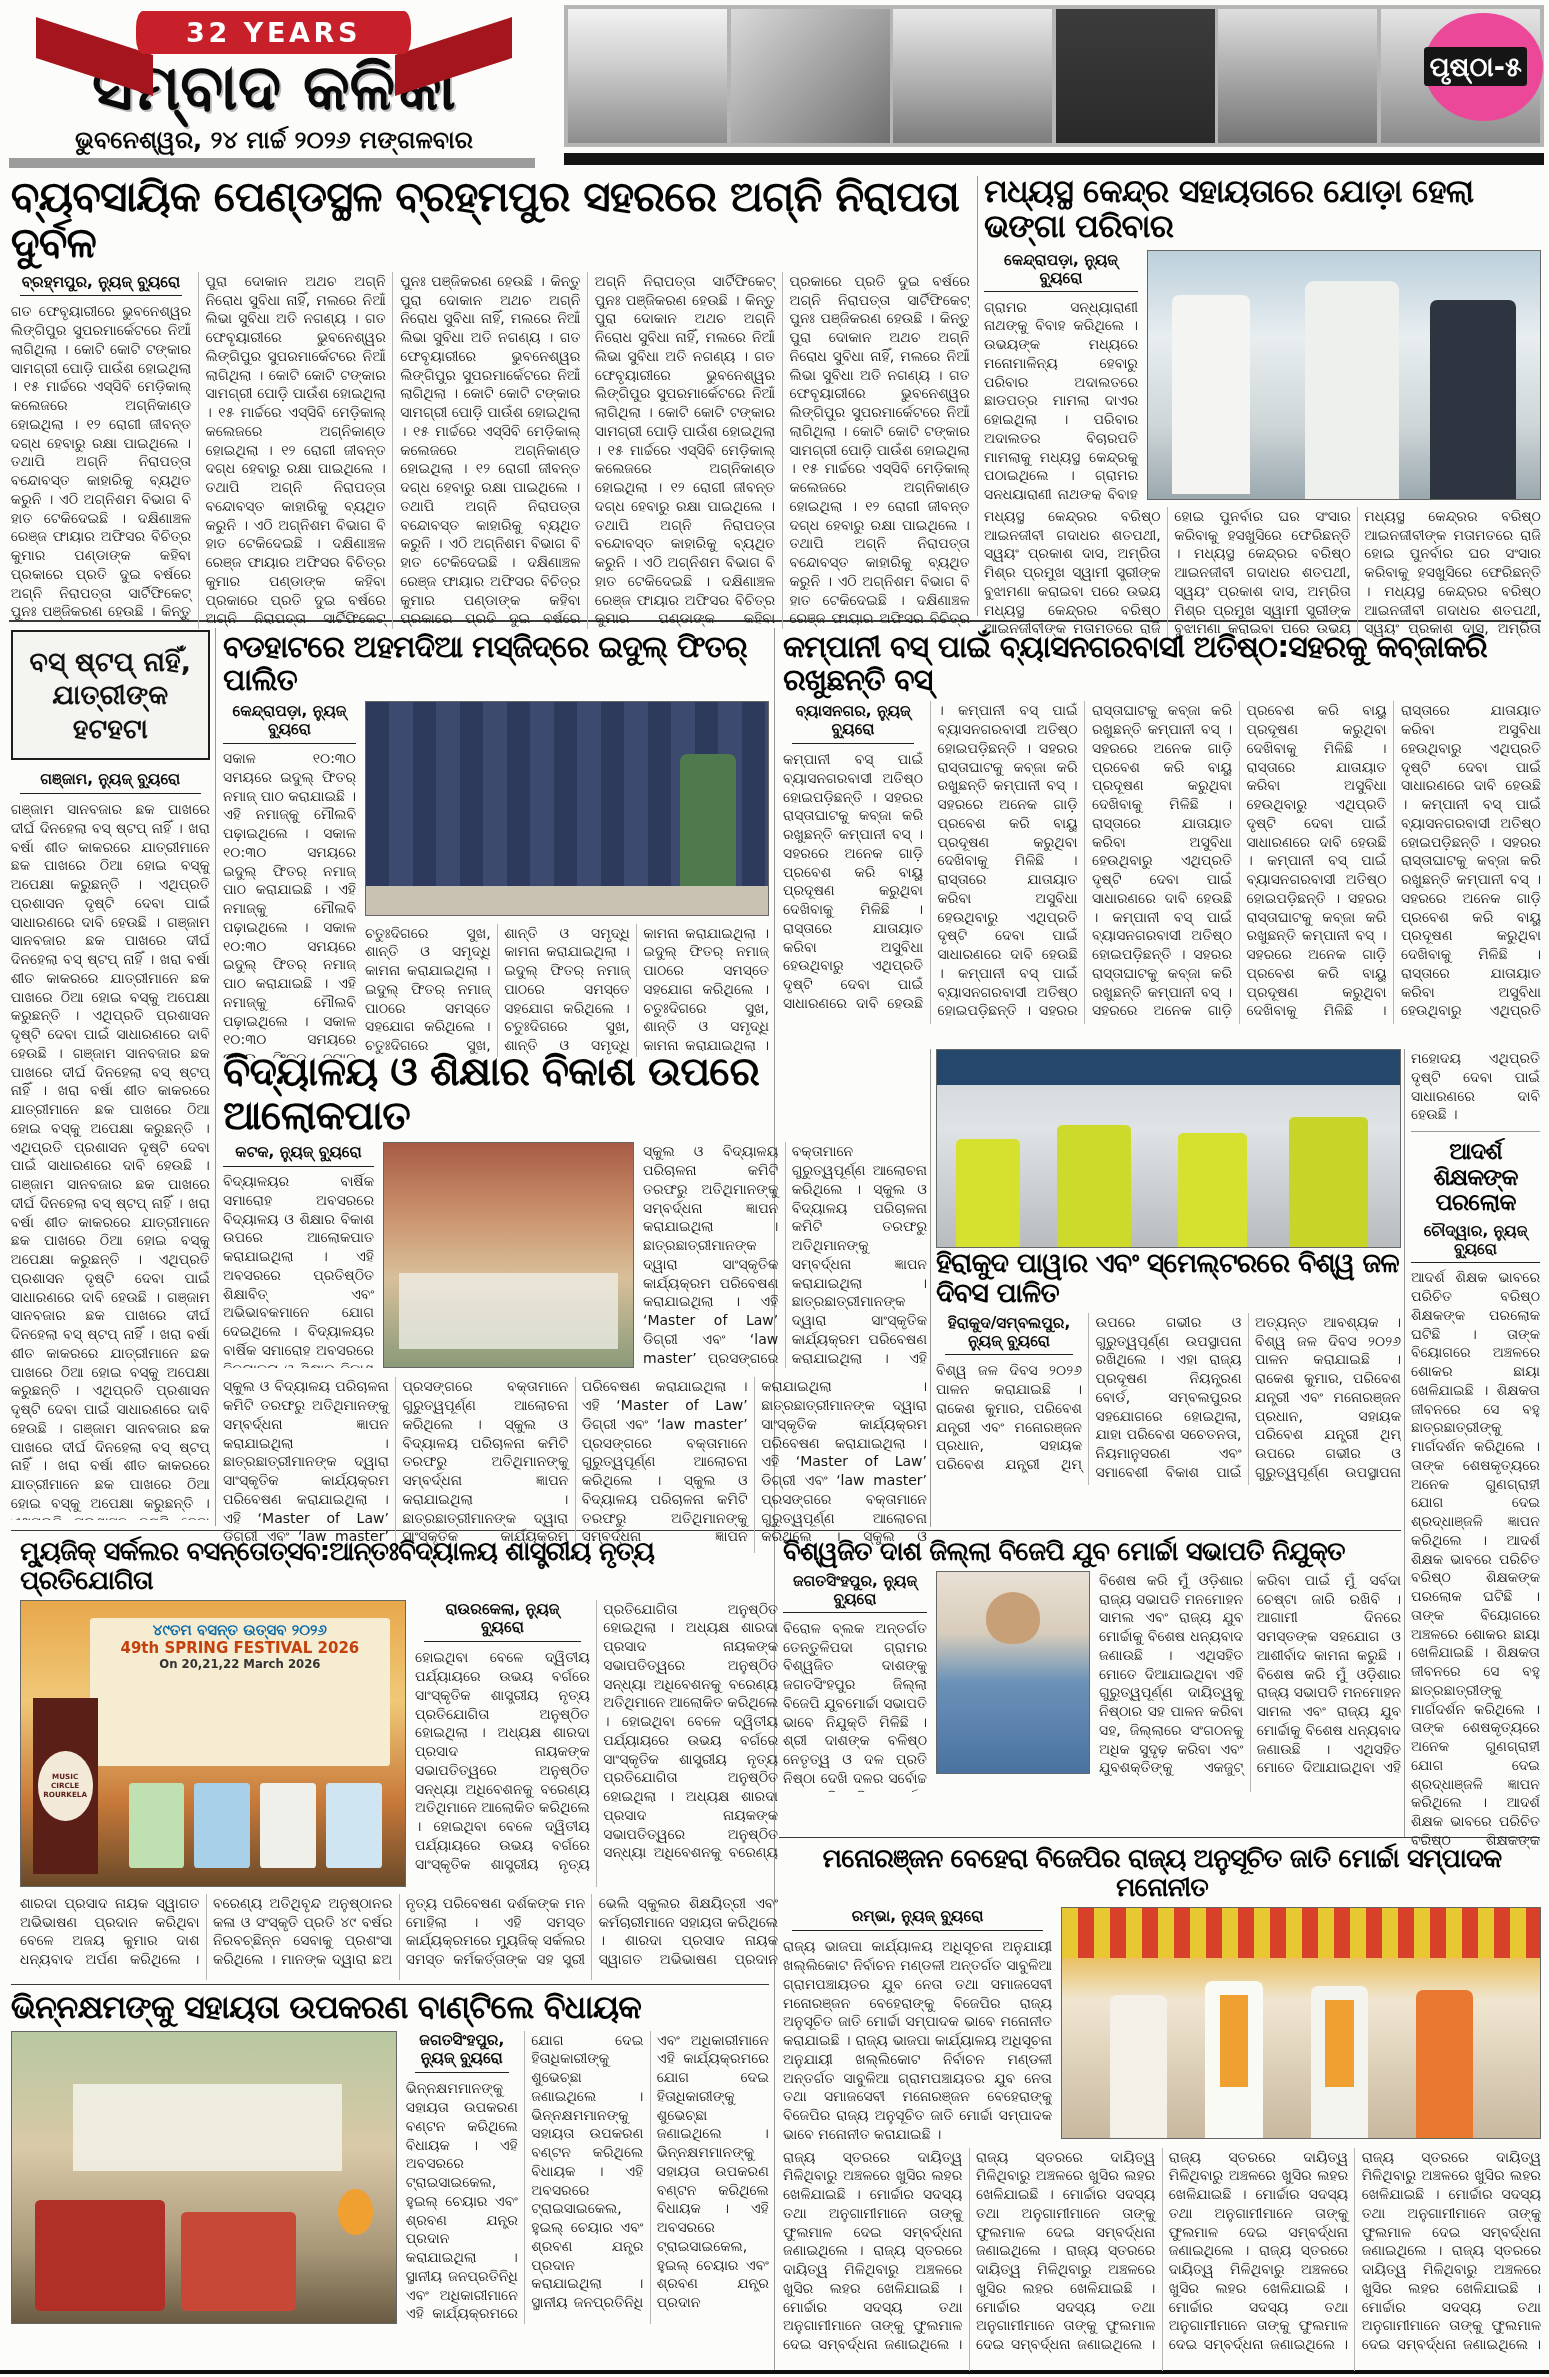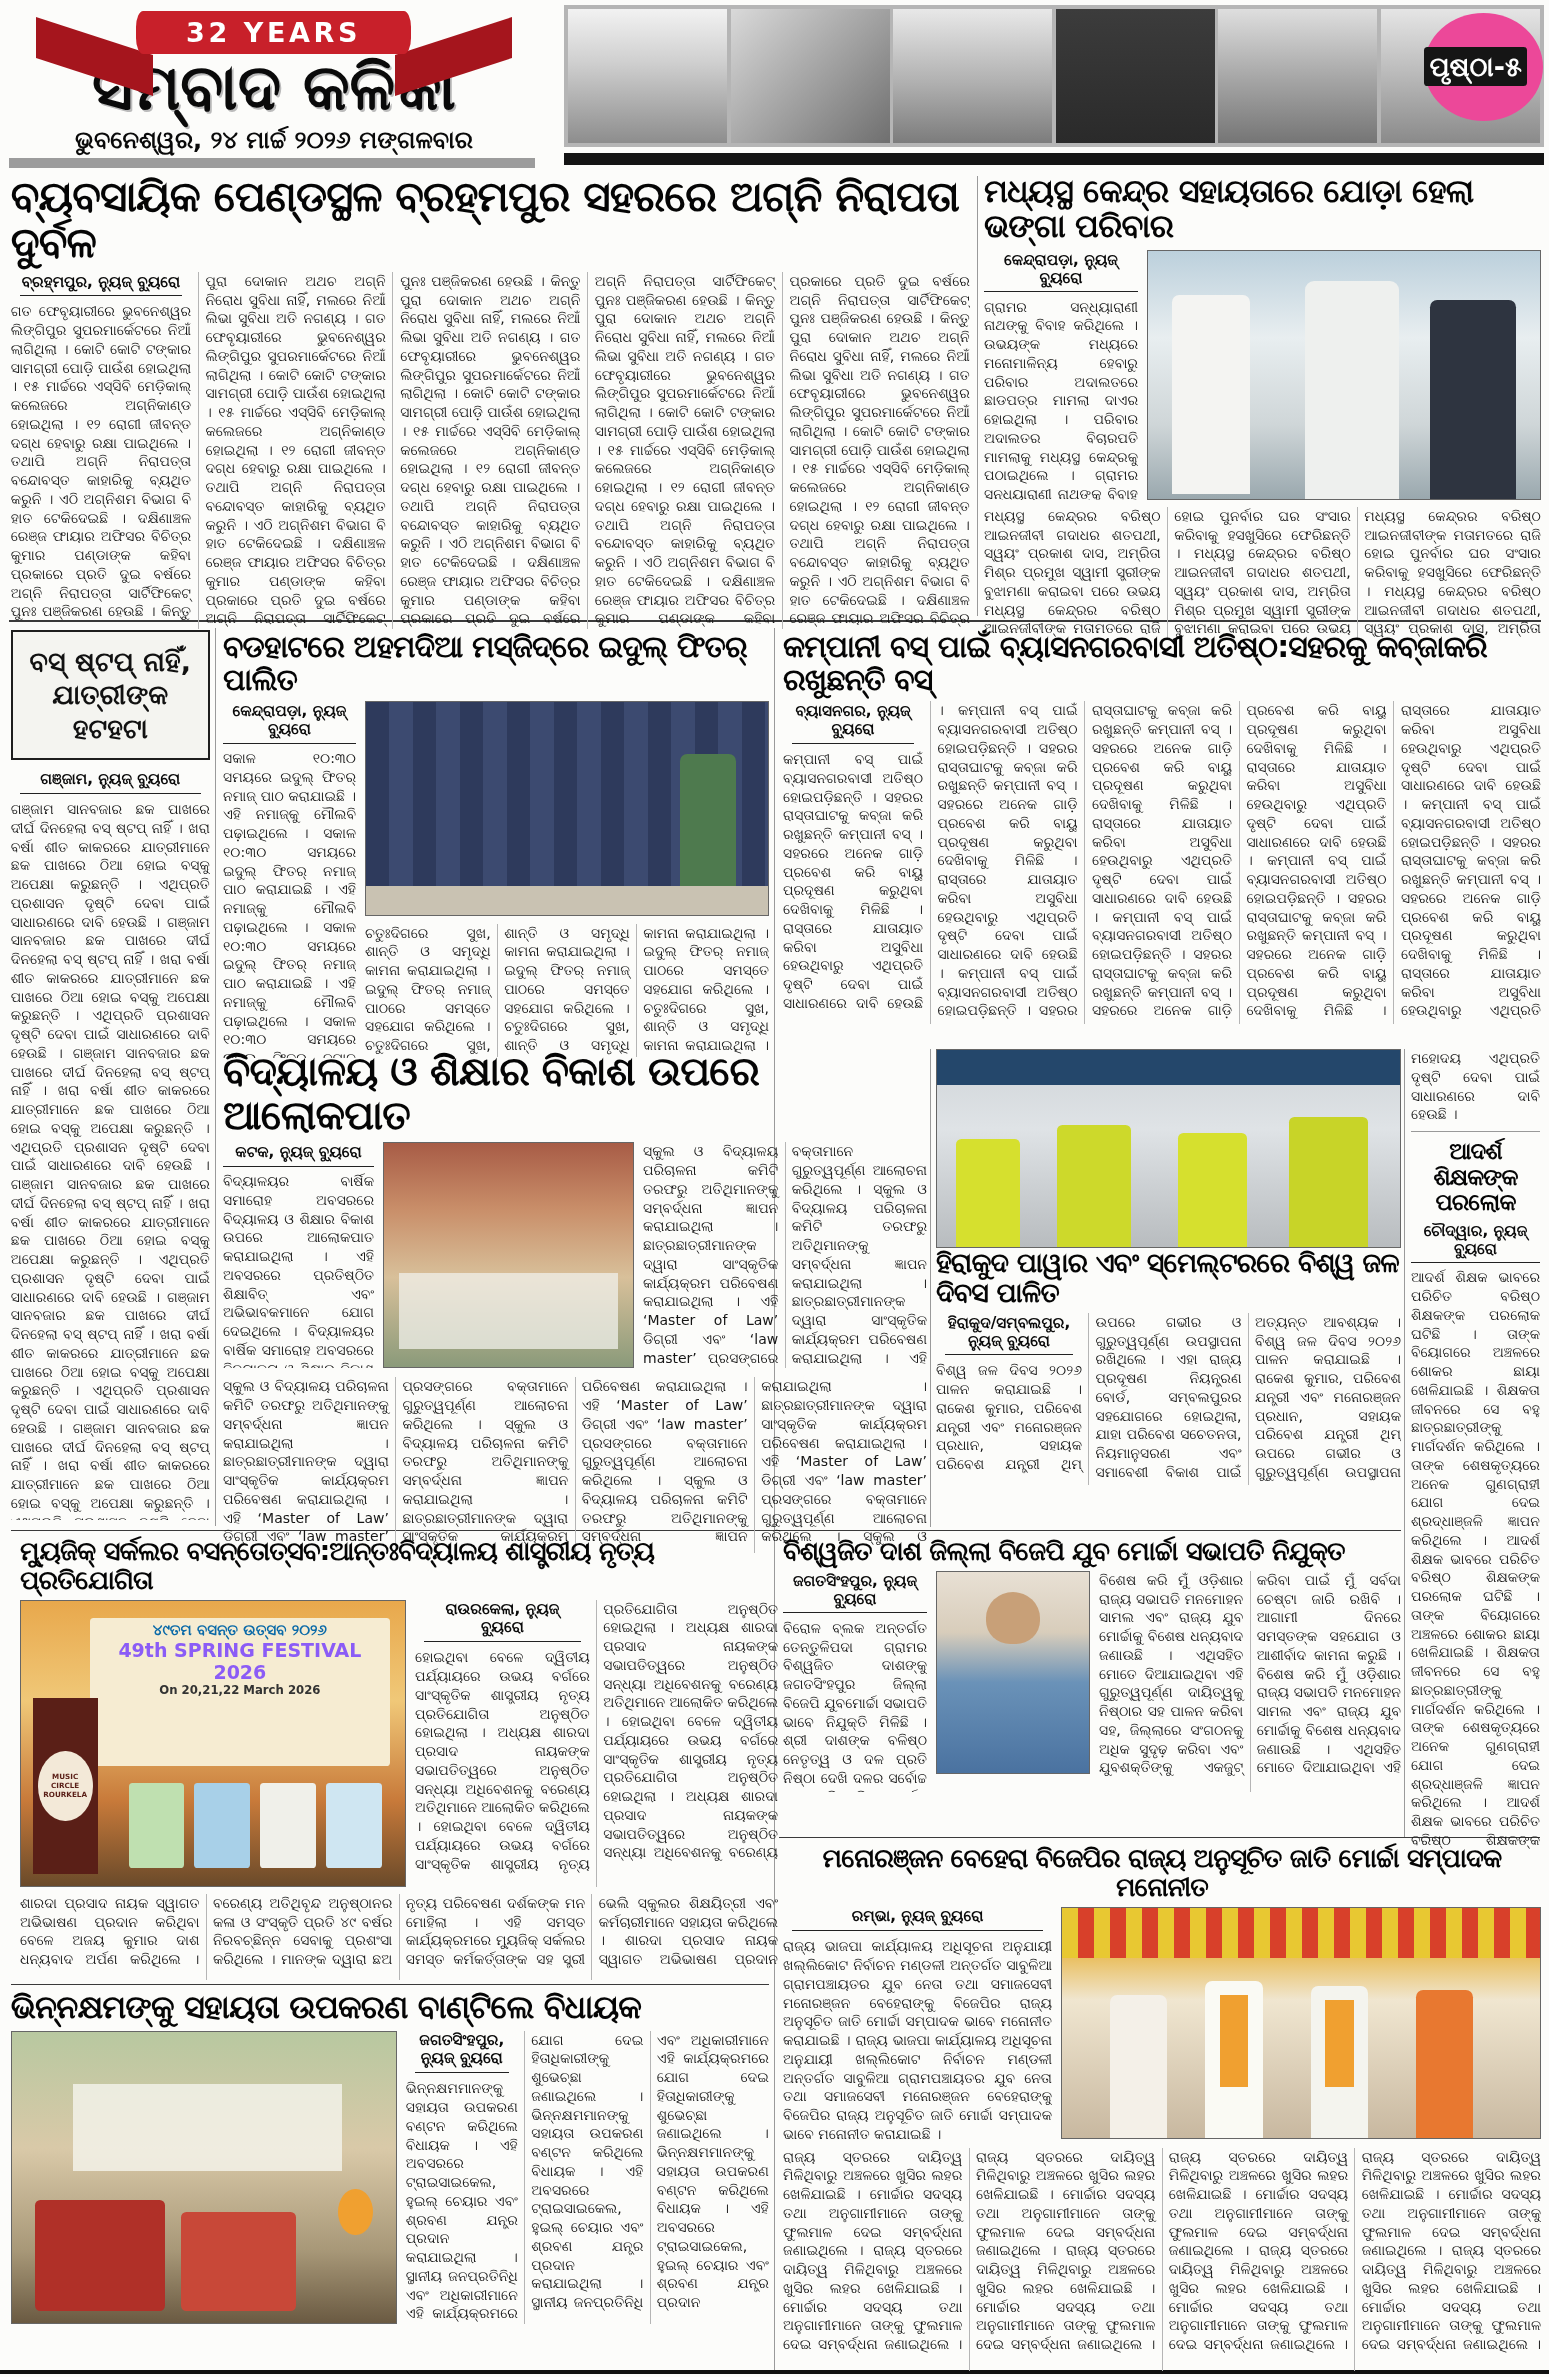--- a/index.html
+++ b/index.html
@@ -43,21 +43,21 @@
   .cols4{column-count:4;column-gap:13.5px;column-rule:0.9px solid #b5b5b5;}
   .cols5{column-count:5;column-gap:14.4px;column-rule:0.9px solid #b5b5b5;}
   .row{display:flex;gap:9px;}
   .ph{position:relative;border:0.9px solid #666;box-sizing:border-box;overflow:hidden;}
   .boxhead{border:2.7px solid #1d1d1d;background:#f4f4f0;text-align:center;
            font-weight:bold;font-size:27px;line-height:1.25;padding:12.6px 3.6px;margin-bottom:9px;}
   
   .sf-banner{position:absolute;left:18%;top:6%;width:78%;height:52%;background:#f6ecd2;
              border-radius:3.6px;padding:3.6px;box-sizing:border-box;text-align:center;}
   .sf-odia{color:#0b6aa8;font-weight:bold;font-size:15px;}
-  .sf-en{color:#8b5cf6;font-weight:bold;font-size:19px;}
+  .sf-en{color:#c2410c;font-weight:bold;font-size:15px;}
   .sf-date{color:#333;font-weight:bold;font-size:11.7px;}
   .podium{position:absolute;left:3%;bottom:4%;width:17%;height:62%;background:#5a1f17;
           display:flex;align-items:center;justify-content:center;}
   .podium span{background:#f3e9d8;color:#5a1f17;font-weight:bold;font-size:7.2px;border-radius:50%;
           width:84%;height:40%;display:flex;align-items:center;justify-content:center;text-align:center;}
 </style>
 </head>
 <body>
 
 <div class="page">

